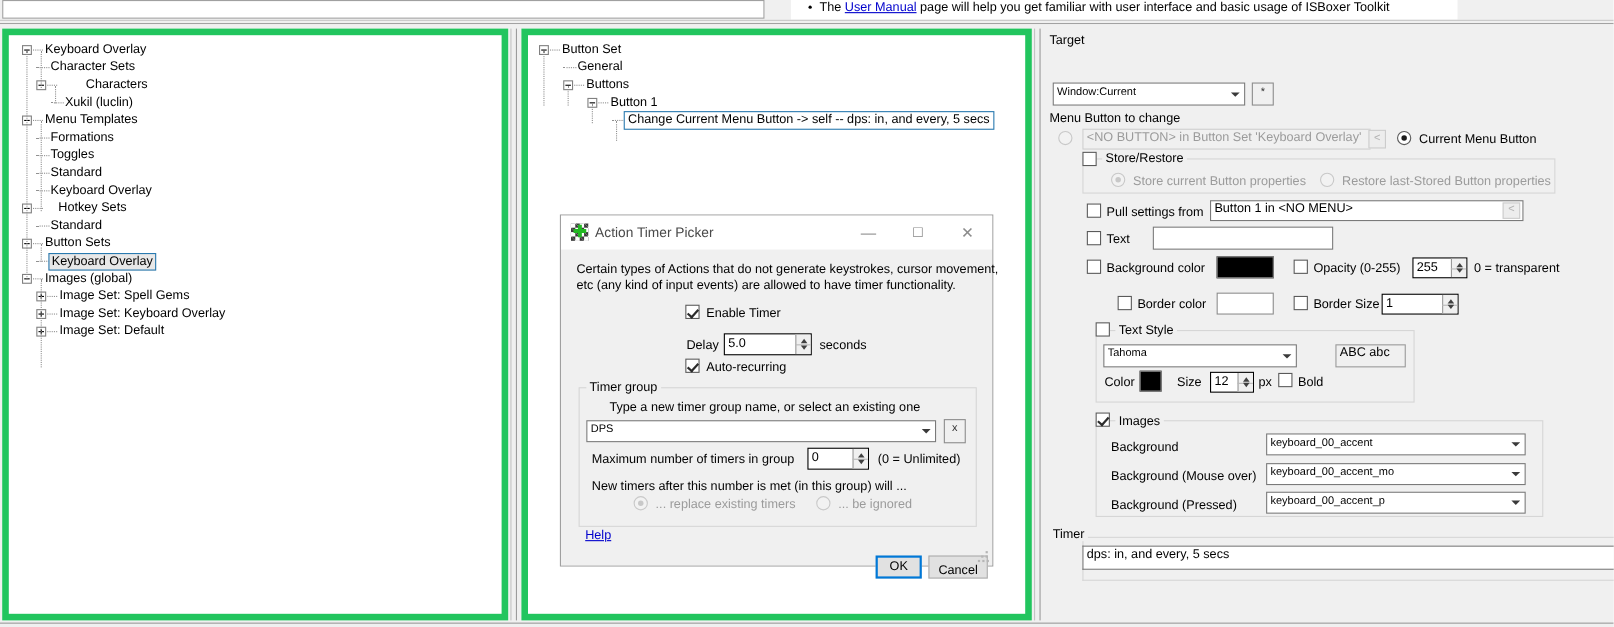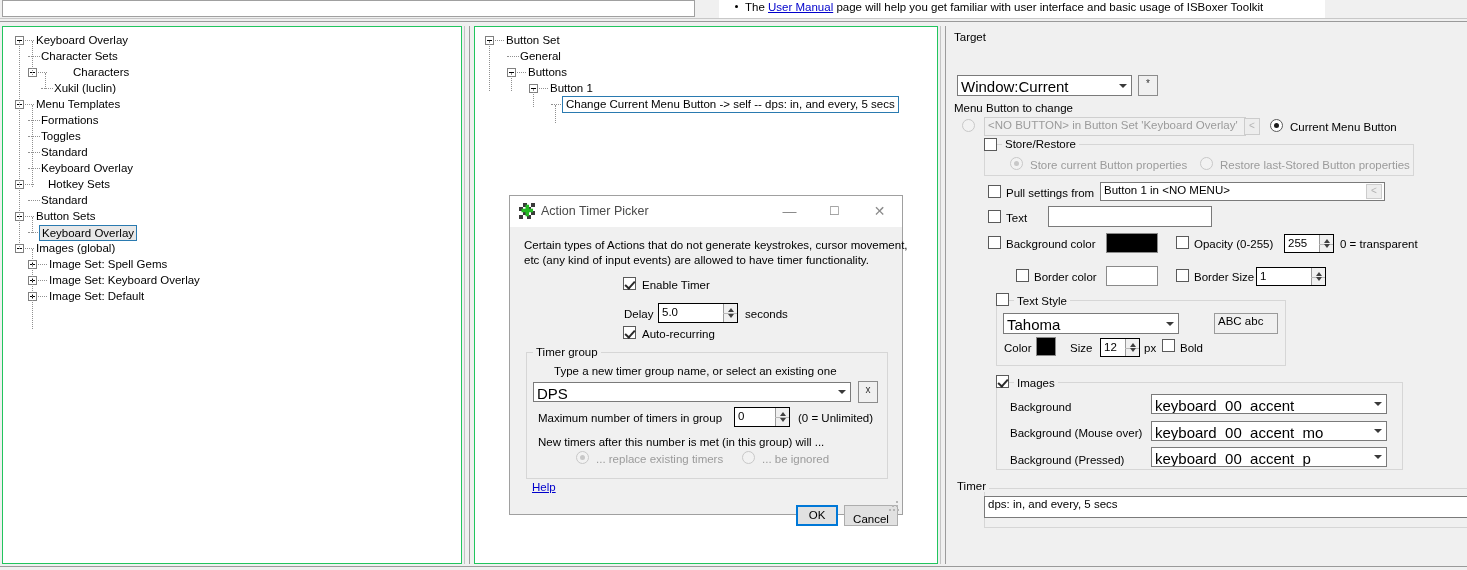--- a/index.html
+++ b/index.html
@@ -35,21 +35,21 @@
   .manual-link { color:#0000cc; text-decoration:underline; }
 
   .hsep { position:absolute; left:0; top:18px; width:1467px; height:4px; background:#f0f0f0;
           border-top:1px solid #c8c8c8; border-bottom:1px solid #9a9a9a; box-sizing:border-box;}
 
   
   .workarea { position:absolute; left:0; top:22px; width:1467px; height:548px; background:#f0f0f0; }
 
   .pane {
     position:absolute; background:#ffffff;
-    border:1px solid #22c55e; box-sizing:border-box;
+    border:6px solid #22c55e; box-sizing:border-box;
   }
   .pane-left   { left:2px;   top:4px; width:460px; height:538px; }
   .pane-mid    { left:474px; top:4px; width:464px; height:538px; }
 
   .splitter-v { position:absolute; top:4px; width:6px; height:538px; background:#f0f0f0;
                 border-left:1px solid #c4c4c4; border-right:1px solid #9c9c9c; box-sizing:border-box; }
   .splitter-1 { left:464px; }
   .splitter-2 { left:940px; }
 
   .pane-right { position:absolute; left:948px; top:4px; width:519px; height:538px; background:#f0f0f0; }
@@ -93,21 +93,21 @@
 
   .textbox {
     position:absolute; background:#ffffff; border:1px solid #7a7a7a;
     box-sizing:border-box; font-size:11.5px; line-height:100%;
     padding:2px 0 0 3px; white-space:nowrap; overflow:hidden;
   }
   .textbox.dim { background:#f0f0f0; color:#9b9b9b; border-color:#cfcfcf; }
 
   .combo {
     position:absolute; background:#ffffff; border:1px solid #7a7a7a;
-    box-sizing:border-box; font-size:15px;
+    box-sizing:border-box; font-size:10px;
     padding:2px 18px 0 3px; white-space:nowrap; overflow:hidden;
   }
   .combo .arrow {
     position:absolute; right:5px; top:50%; margin-top:-2px;
     width:7px; height:4px;
   }
   .combo .arrow::before {
     content:""; position:absolute; left:0; top:0;
     border-left:4px solid transparent; border-right:4px solid transparent;
     border-top:4px solid #3a3a3a;

